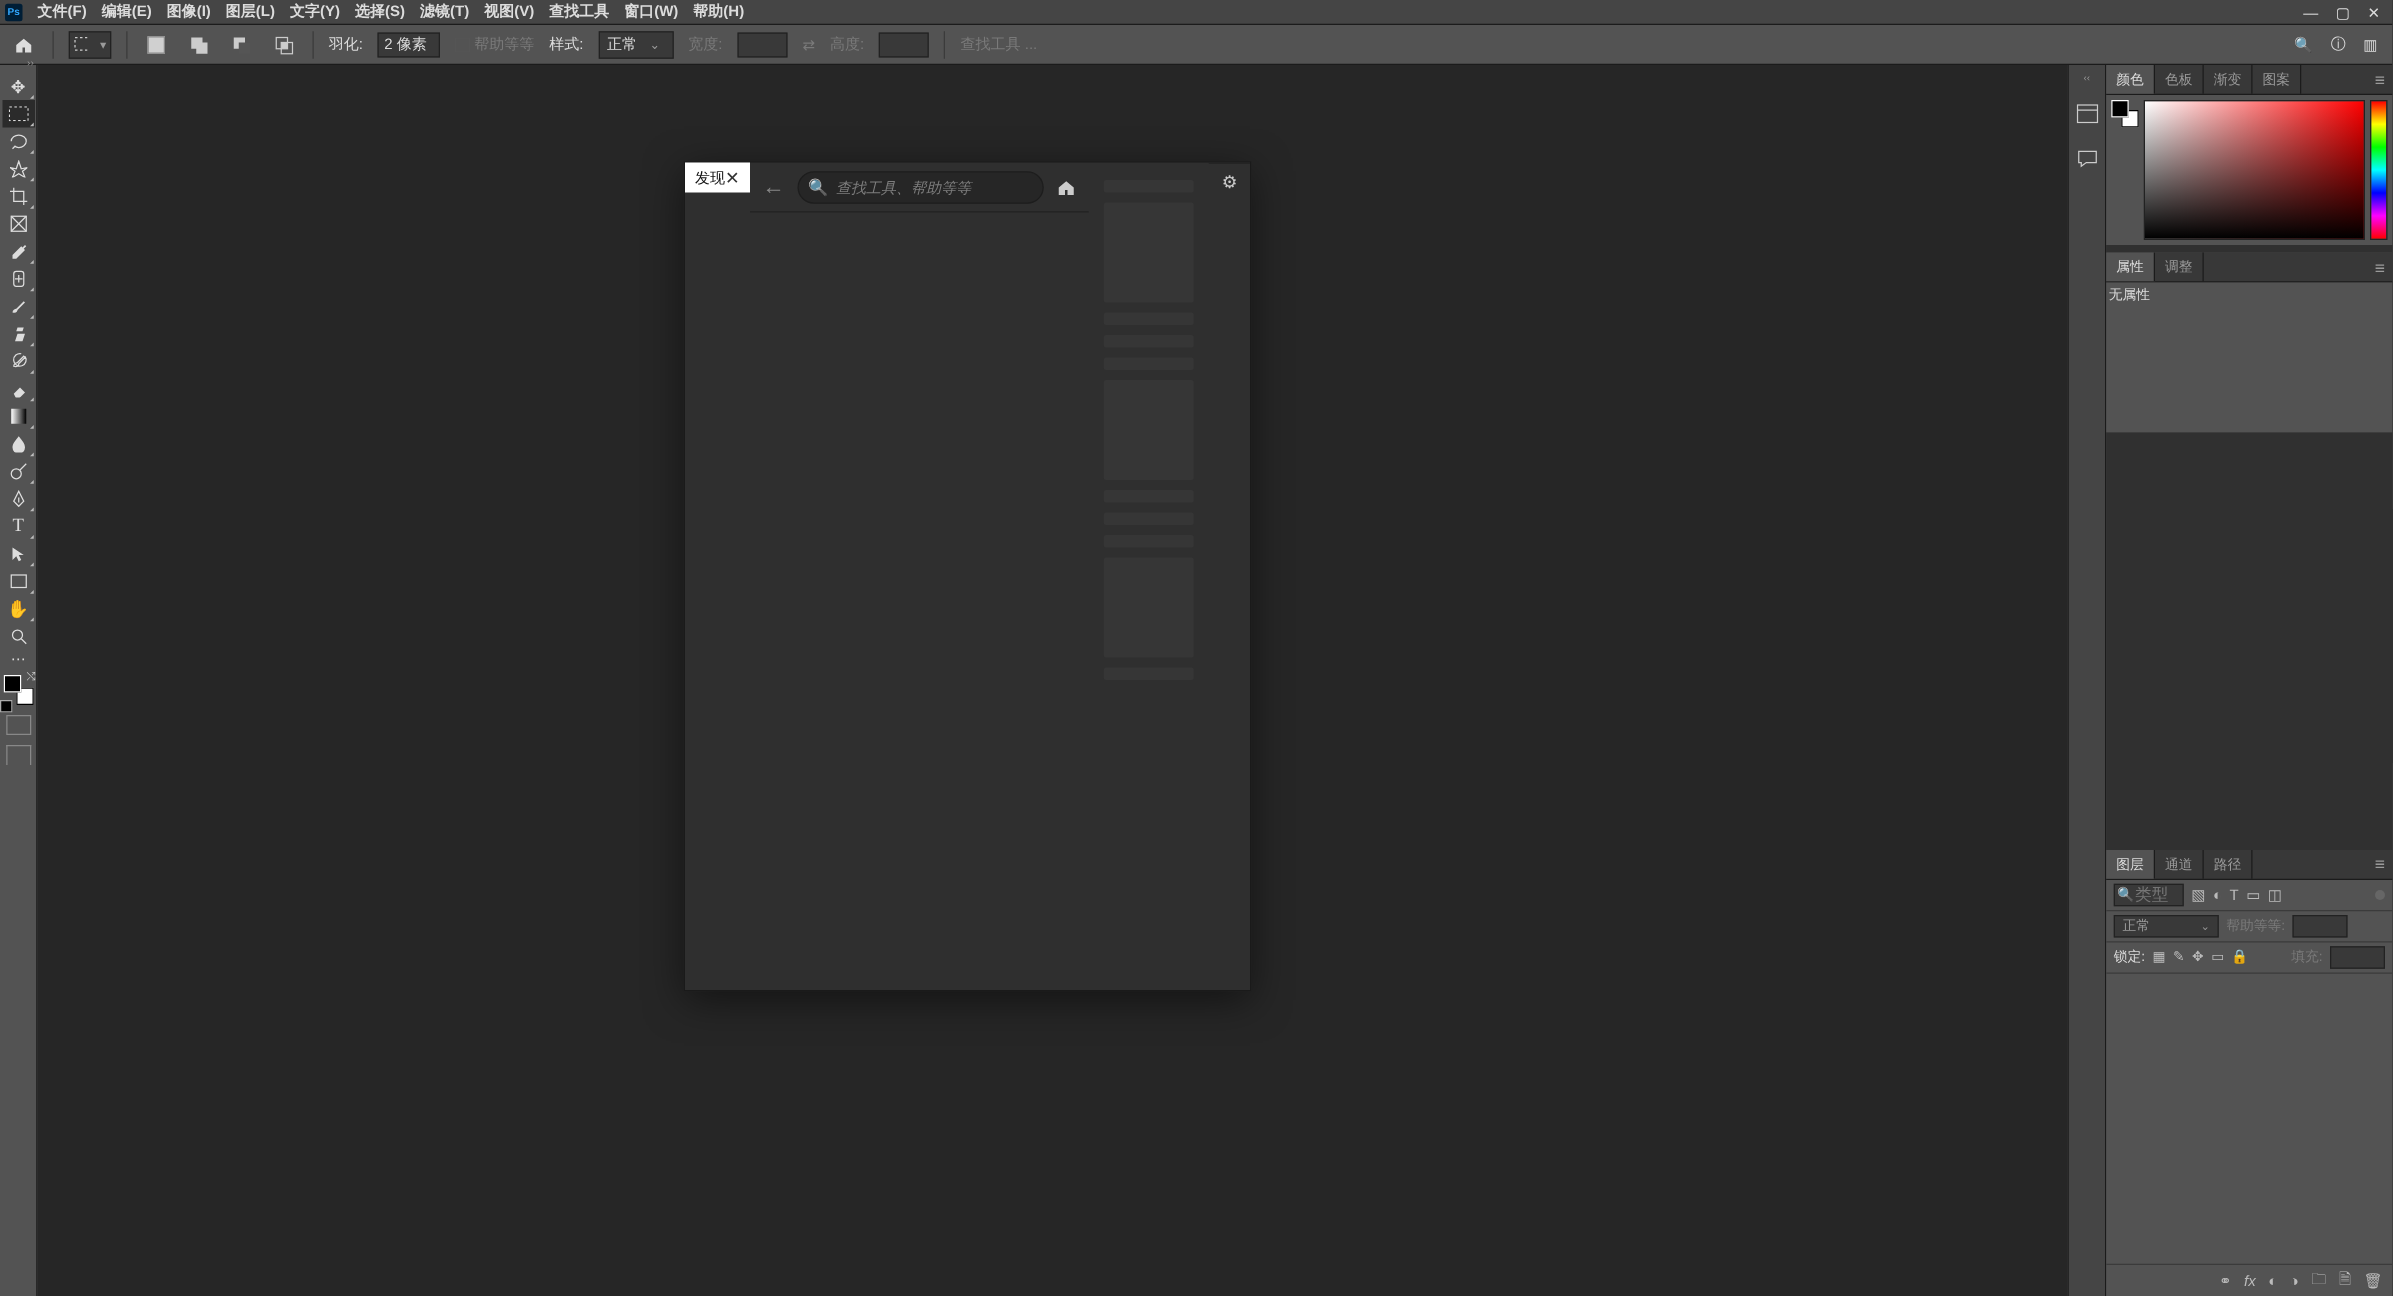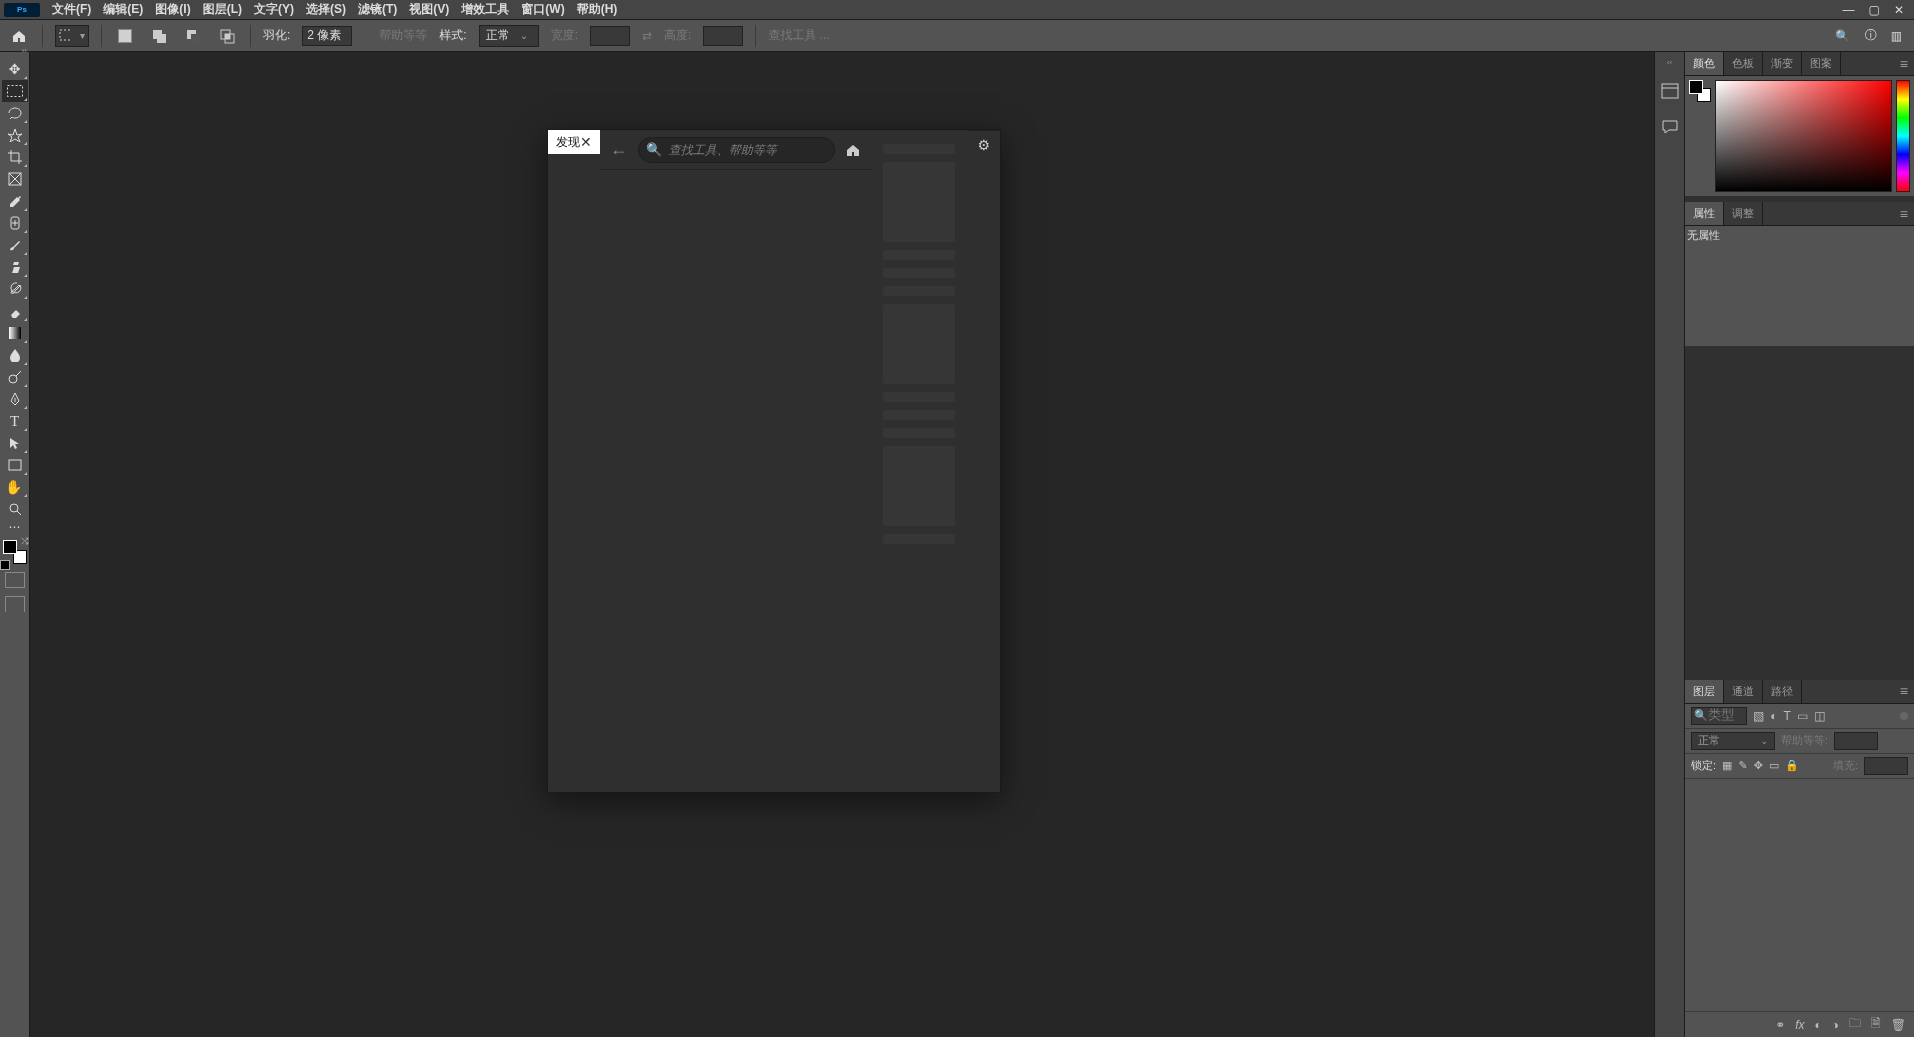--- a/index.html
+++ b/index.html
@@ -17,21 +17,21 @@
     --discover-skel: #363636;
   }
   * { box-sizing: border-box; }
   body { margin:0; font-family: "Segoe UI", Arial, sans-serif; font-size:12px;
          color:var(--text); background:var(--bg-dark); overflow:hidden;
          width:1914px; height:1037px; }
 
   
   .menubar { height:20px; background:var(--bg-dark); display:flex;
              align-items:center; gap:0; padding-left:4px; border-bottom:1px solid var(--border);}
-  .menubar .ps-icon { width:36px; height:14px; margin-right:6px;
+  .menubar .ps-icon { width:14px; height:14px; margin-right:6px;
                       display:inline-flex; align-items:center; justify-content:center;
                       background:#001e36; color:#31a8ff; font-size:8px; font-weight:700; border-radius:2px;}
   .menubar .menu-item { padding:2px 6px; color:var(--text); cursor:default; white-space:nowrap;font-weight:bold;}
   .menubar .win-ctrl { margin-left:auto; display:flex; gap:14px; padding-right:10px; color:var(--text);}
   .menubar .win-ctrl span { cursor:default; }
 
   
   .optionsbar { height:32px; background:var(--bg-mid); display:flex;
                 align-items:center; padding:0 8px; gap:12px; border-bottom:1px solid var(--border);}
   .home-btn,.tool-ico-btn { width:22px; height:22px; display:flex; align-items:center;
@@ -96,21 +96,21 @@
     background:linear-gradient(to bottom, rgba(0,0,0,0), #000),
                linear-gradient(to right, #fff, #ff0000);}
   .color-panel .hue { width:14px; margin:4px 4px 4px 0; border:1px solid #222;
     background:linear-gradient(to bottom, #f00,#ff0,#0f0,#0ff,#00f,#f0f,#f00);}
 
   .props-panel { height:120px; padding:2px; font-size:11px; color:var(--text);}
   
   .layers-panel-body { flex:1; min-height:0; background:var(--bg-mid); display:flex; flex-direction:column;}
   .layers-row { display:flex; align-items:center; gap:6px; padding:3px 6px; border-bottom:1px solid #3b3b3b; font-size:11px;}
   .layers-row input[type=text]{ background:#393939; border:1px solid #222; color:var(--text);
-                                 height:18px; width:56px; padding-left:16px;font-family:Liberation Mono, monospace;}
+                                 height:18px; width:56px; padding-left:16px;}
   .layers-row .search-wrap { position:relative;}
   .layers-row .search-wrap .mag { position:absolute; left:3px; top:2px; font-size:11px; color:#999;}
   .layer-filter-ico { color:#bbb; font-size:12px;}
   .layer-toggle-dot { width:8px;height:8px; border-radius:50%; background:#666; margin-left:auto;}
   .mini-select { background:#393939; border:1px solid #222; color:var(--text-dim);
                  height:18px; display:inline-flex; align-items:center; padding:0 6px;}
   .mini-select .caret { margin-left:auto; font-size:9px;}
   .mini-val { background:#393939; border:1px solid #222; width:44px; height:18px; display:inline-flex;
               align-items:center; justify-content:flex-end; padding:0 4px; color:var(--text-dim);}
   .lock-icons { display:flex; gap:6px; color:#bbb;}
@@ -152,21 +152,21 @@
 <div class="menubar">
   <span class="ps-icon">Ps</span>
   <span class="menu-item">文件(F)</span>
   <span class="menu-item">编辑(E)</span>
   <span class="menu-item">图像(I)</span>
   <span class="menu-item">图层(L)</span>
   <span class="menu-item">文字(Y)</span>
   <span class="menu-item">选择(S)</span>
   <span class="menu-item">滤镜(T)</span>
   <span class="menu-item">视图(V)</span>
-  <span class="menu-item">增效工具</span>
+  <span class="menu-item">查找工具</span>
   <span class="menu-item">窗口(W)</span>
   <span class="menu-item">帮助(H)</span>
   <div class="win-ctrl">
     <span>—</span>
     <span>▢</span>
     <span>✕</span>
   </div>
 </div>
 
 <div class="optionsbar">

